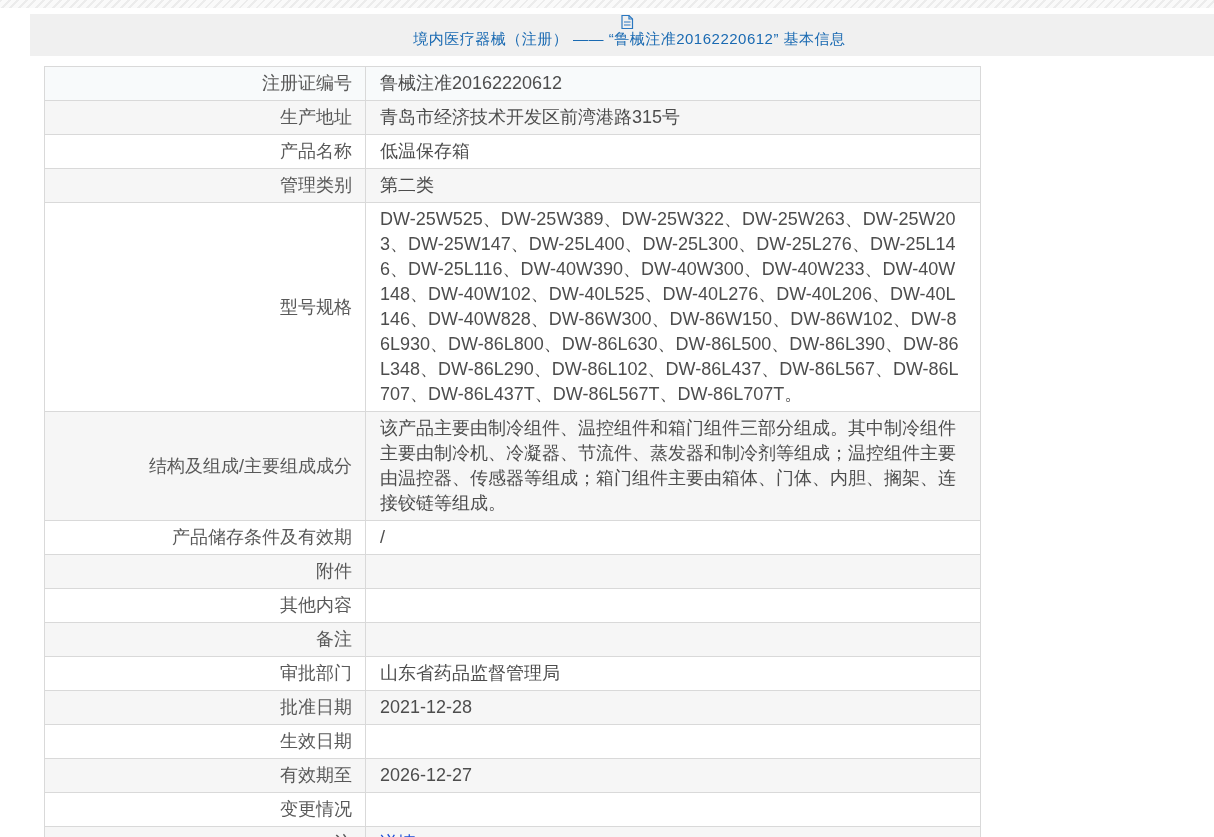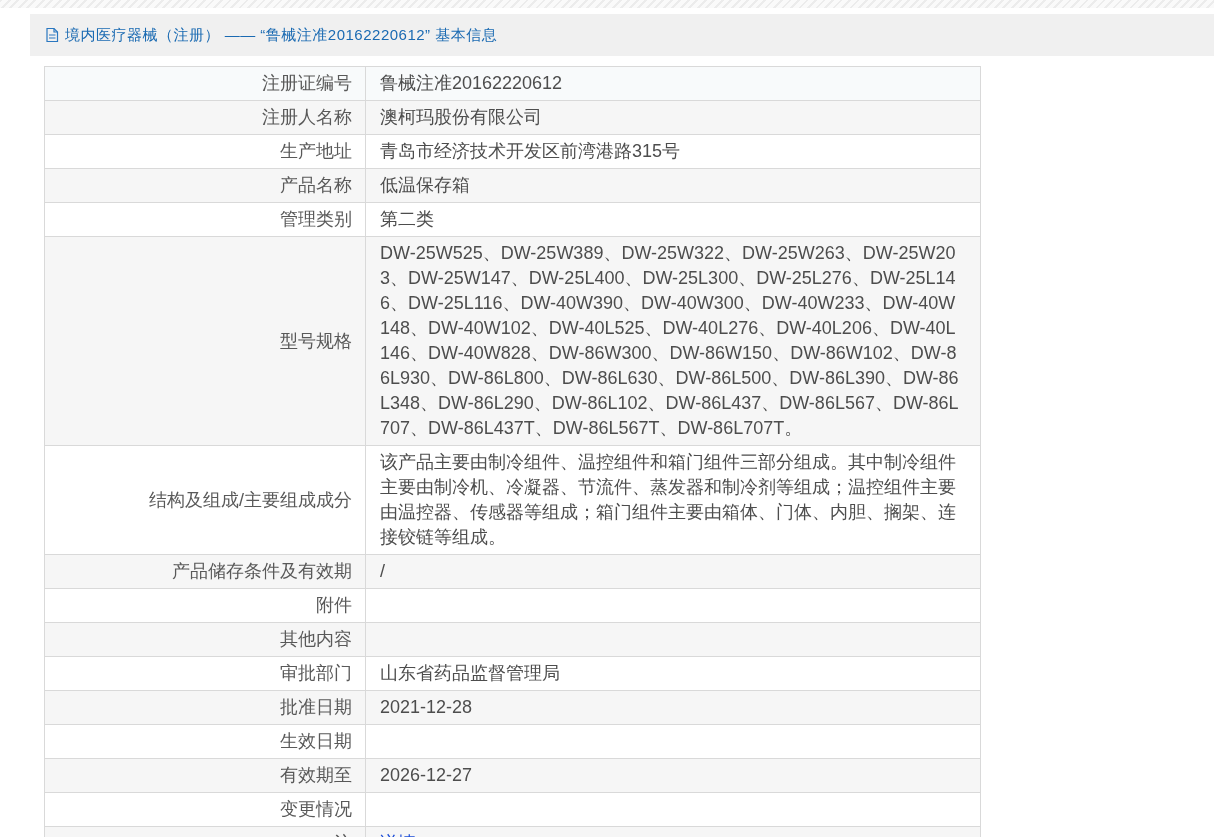--- a/index.html
+++ b/index.html
@@ -14,20 +14,21 @@
     background: repeating-linear-gradient(135deg, #ececec 0 2px, #fafafa 2px 6px);
   }
   .content { margin-left: 30px; width: 1184px; }
   .section-header {
     margin-top: 6px;
     height: 42px;
     background: #f0f0f0;
     display: flex;
     align-items: center;
     padding-left: 15px;
+    flex-direction: column;
   }
   .doc-icon { display: inline-flex; margin-right: 6px; }
   .section-title {
     color: #1a6ab2;
     font-size: 15px;
     letter-spacing: 0.5px;
   }
   table.info-table {
     margin: 10px 0 0 14px;
     width: 937px;
@@ -81,24 +82,20 @@
     <span class="section-title">境内医疗器械（注册） —— “鲁械注准20162220612” 基本信息</span>
   </div>
 
   <table class="info-table">
     <tbody id="table-body">
         <tr>
           <td class="cell-label">注册证编号</td>
           <td class="cell-value">鲁械注准20162220612</td>
         </tr>
         <tr>
-          <td class="cell-label">注册人名称</td>
-          <td class="cell-value">澳柯玛股份有限公司</td>
-        </tr>
-        <tr>
           <td class="cell-label">生产地址</td>
           <td class="cell-value">青岛市经济技术开发区前湾港路315号</td>
         </tr>
         <tr>
           <td class="cell-label">产品名称</td>
           <td class="cell-value">低温保存箱</td>
         </tr>
         <tr>
           <td class="cell-label">管理类别</td>
           <td class="cell-value">第二类</td>
@@ -114,20 +111,24 @@
         <tr>
           <td class="cell-label">产品储存条件及有效期</td>
           <td class="cell-value">/</td>
         </tr>
         <tr>
           <td class="cell-label">附件</td>
           <td class="cell-value"></td>
         </tr>
         <tr>
           <td class="cell-label">其他内容</td>
+          <td class="cell-value"></td>
+        </tr>
+        <tr>
+          <td class="cell-label">备注</td>
           <td class="cell-value"></td>
         </tr>
         <tr>
           <td class="cell-label">审批部门</td>
           <td class="cell-value">山东省药品监督管理局</td>
         </tr>
         <tr>
           <td class="cell-label">批准日期</td>
           <td class="cell-value">2021-12-28</td>
         </tr>

